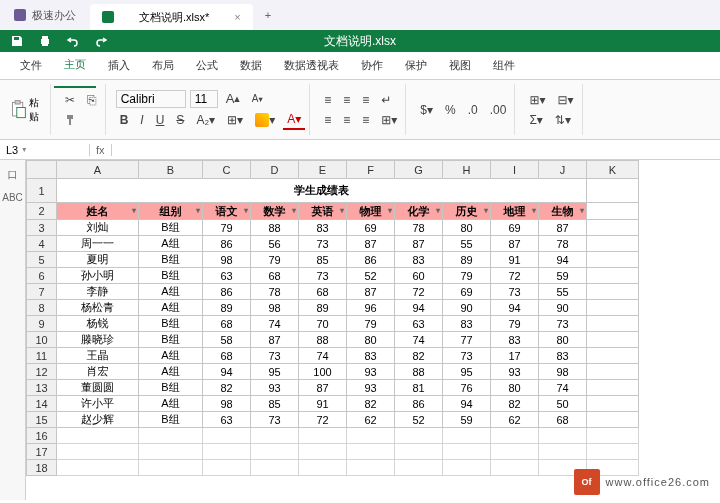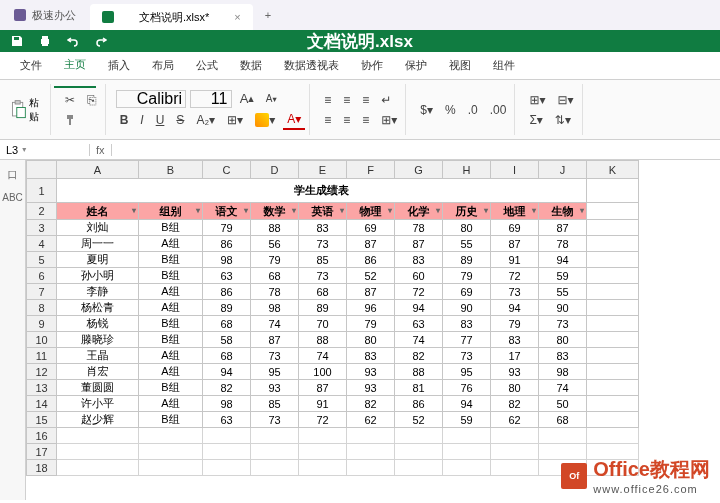--- a/index.html
+++ b/index.html
@@ -9,34 +9,34 @@
 .titlebar { height: 30px; background: #f3f2f8; display: flex; position: relative; }
 .apptab { display: flex; align-items: center; padding: 0 14px; gap: 6px; color: #555; }
 .doctab { display: flex; align-items: center; padding: 0 12px; gap: 25px; background: #fff; border-radius: 4px 4px 0 0; margin-top: 4px; }
 .doctab .close { color: #888; cursor: pointer; }
 .newtab { padding: 0 12px; display: flex; align-items: center; color: #666; }
 
 
 .greenbar { height: 22px; background: #107c41; color: #fff; display: flex; align-items: center; justify-content: space-between; padding: 0 10px; }
 .greenbar .left { display: flex; gap: 14px; }
 .greenbar .icon { width: 14px; height: 14px; display: inline-flex; align-items: center; justify-content: center; }
-.titlecenter { position: absolute; left: 50%; transform: translateX(-50%); font-size: 17px; font-weight: bold; }
+.titlecenter { position: absolute; left: 50%; transform: translateX(-50%); font-size: 12px; }
 
 
 .menubar { height: 28px; background: #fff; display: flex; align-items: center; padding-left: 10px; gap: 2px; border-bottom: 1px solid #d0d0d0; }
 .menuitem { padding: 14px 10px; color: #333; cursor: pointer; }
 .menuitem.active { color: #107c41; border-bottom: 2px solid #107c41; font-weight: 500; }
 
 
 .ribbon { height: 60px; background: #fafafa; display: flex; align-items: center; padding: 4px 6px; gap: 6px; border-bottom: 1px solid #d0d0d0; }
 .rgroup { display: flex; flex-direction: column; gap: 2px; padding: 0 4px; border-right: 1px solid #e0e0e0; height: 100%; justify-content: center; }
 .rrow { display: flex; gap: 4px; align-items: center; }
 .rbtn { padding: 2px 4px; color: #444; cursor: pointer; font-size: 12px; display: inline-flex; align-items: center; }
 .bigbtn { display: flex; flex-direction: row; align-items: center; justify-content: center; width: 36px; height: 100%; gap: 2px; }
-.fontbox { height: 18px; border: 1px solid #ccc; padding: 0 20px; font-size: 16px; display: inline-flex; align-items: center; }
+.fontbox { height: 18px; border: 1px solid #ccc; padding: 0 4px; font-size: 12px; display: inline-flex; align-items: center; }
 .paint { width: 14px; height: 14px; background: linear-gradient(45deg,#ff8c00,#ffd700); border-radius: 2px; }
 
 
 .fbar { height: 20px; display: flex; align-items: center; border-bottom: 1px solid #d0d0d0; }
 .namebox { width: 90px; border-right: 1px solid #ccc; padding: 0 6px; font-size: 11px; display: flex; align-items: center; gap: 4px; }
 .fxlabel { padding: 0 6px; color: #666; border-right: 1px solid #ccc; }
 .formula { flex: 1; padding: 0 6px; }
 
 
 .gridwrap { display: flex; height: 340px; }
@@ -508,16 +508,15 @@
             <td></td>
           </tr>
         </tbody>
       </table>
   </div>
 </div>
 
 <div class="watermark">
   <div class="wmicon">Of</div>
   <div>
-    <span>Office教程网</span>
     <span class="sm">www.office26.com</span>
   </div>
 </div>
 
 </body></html>

